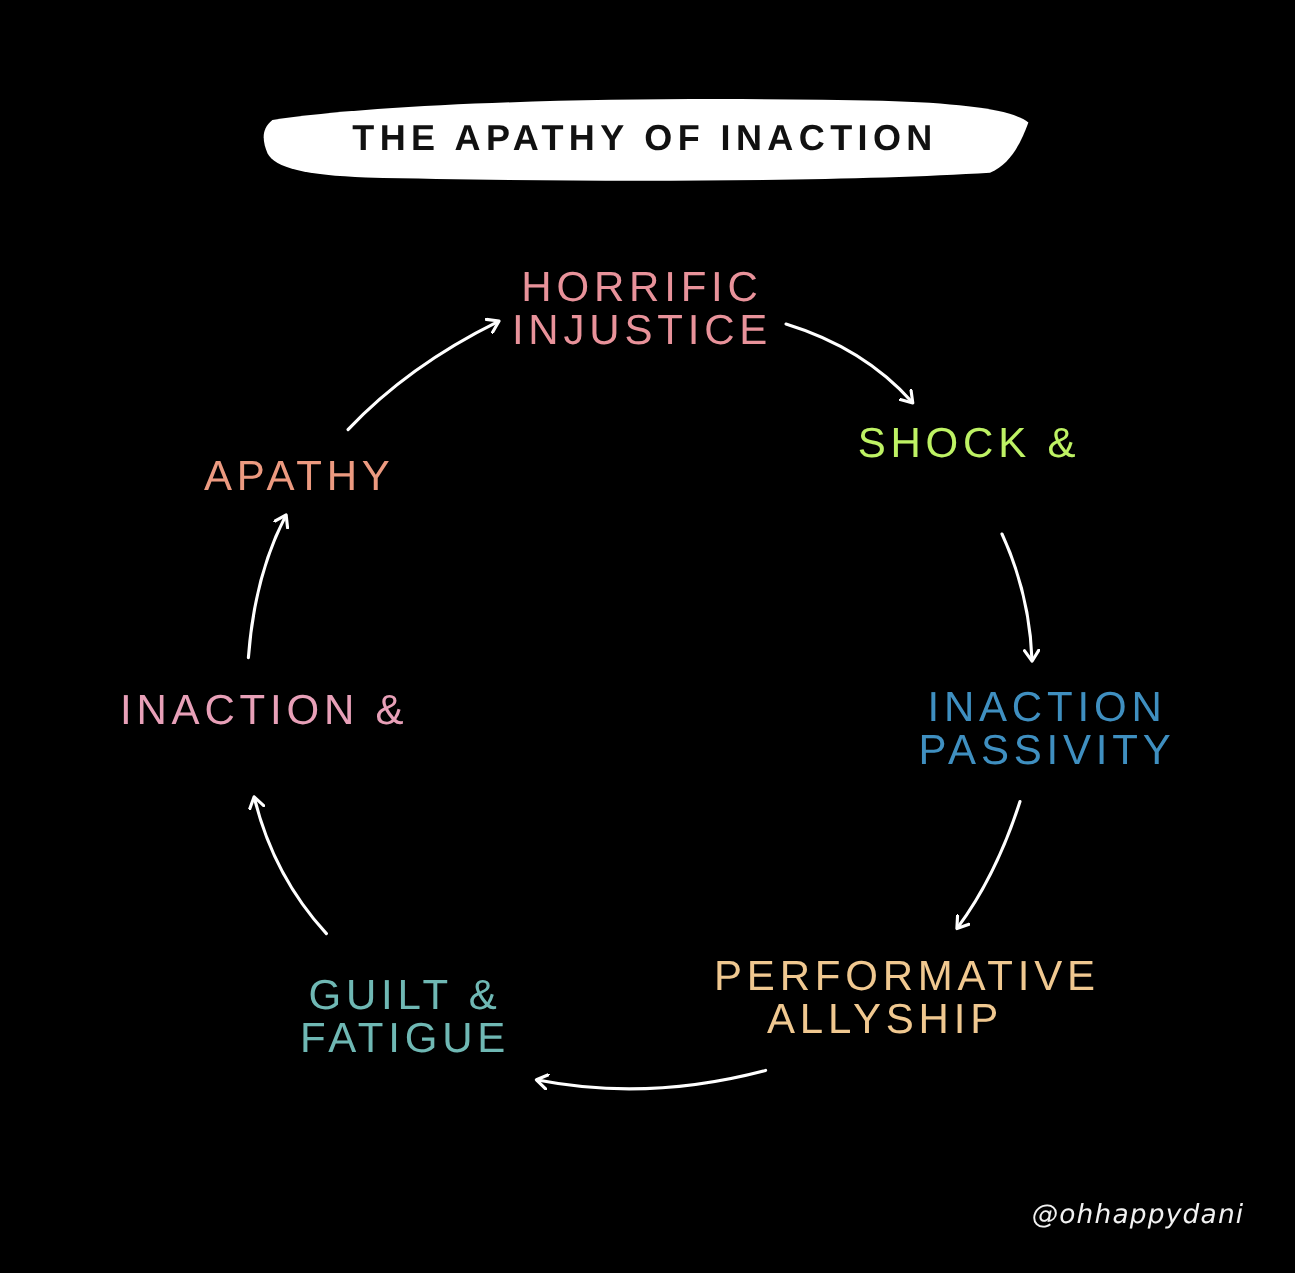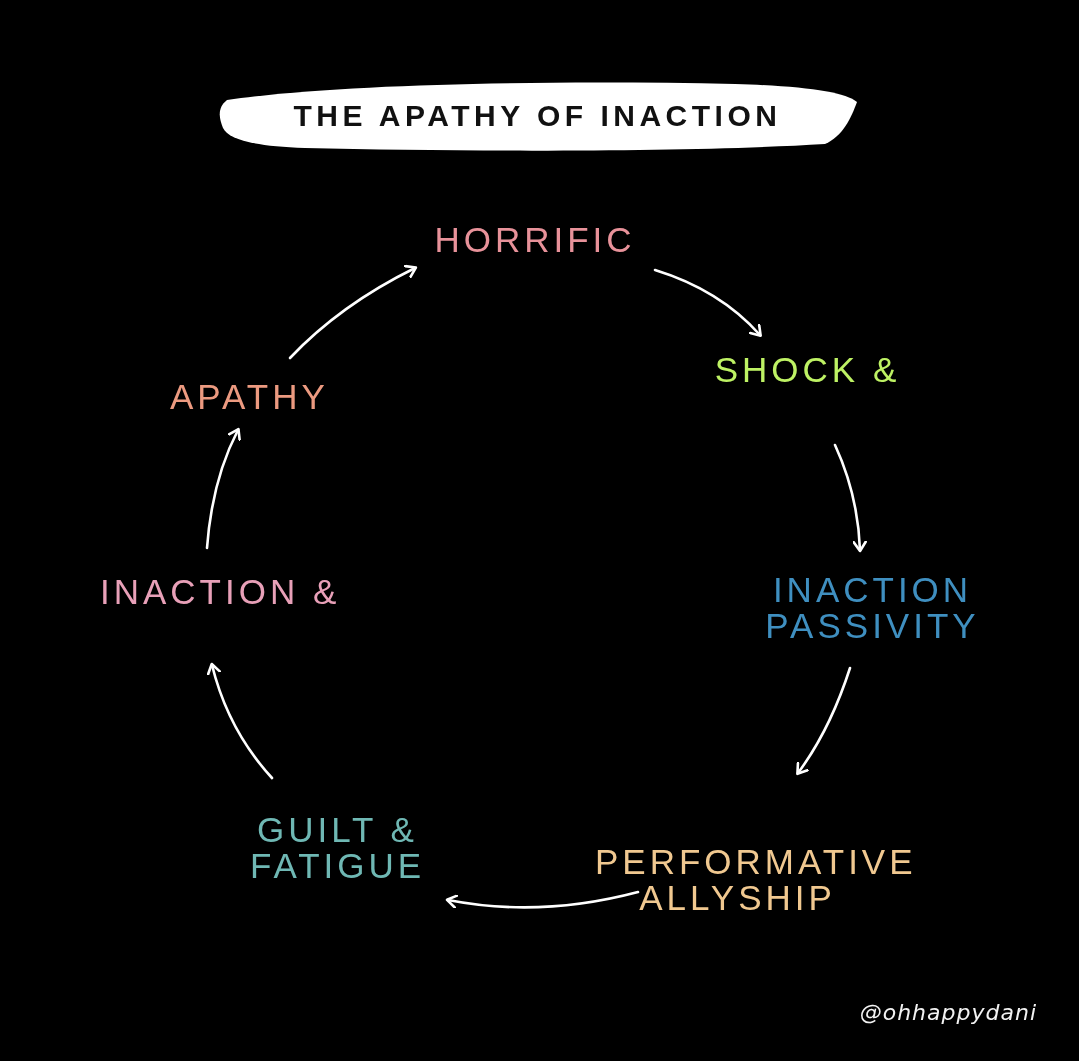--- a/index.html
+++ b/index.html
@@ -40,30 +40,31 @@
     <path d="M850 668 Q 830 730 798 773" marker-end="url(#ah)"></path>
     <path d="M638 892 Q 540 918 448 900" marker-end="url(#ah)"></path>
     <path d="M272 778 Q 228 730 212 665" marker-end="url(#ah)"></path>
     <path d="M207 548 Q 212 480 238 430" marker-end="url(#ah)"></path>
     <path d="M290 358 Q 340 305 415 268" marker-end="url(#ah)"></path>
   </g>
 </svg>
 
 <div class="node" style="left:425px; top:222px; width:220px;">
   <span class="c0" style="color: rgb(232, 146, 154);">HORRIFIC</span>
+  <span class="c0" style="color: rgb(232, 146, 154);">INJUSTICE</span>
 </div>
 <div class="node" style="left:690px; top:352px; width:235px;">
   <span class="c1" style="color: #bef264;">SHOCK &amp;</span>
 </div>
 <div class="node" style="left:760px; top:572px; width:225px;">
   <span class="c2" style="color: rgb(63, 143, 192);">INACTION</span>
   <span class="c2" style="color: rgb(63, 143, 192);">PASSIVITY</span>
 </div>
 <div class="node" style="left:595px; top:796px; width:285px;">
-  <span class="c3" style="color: rgb(240, 200, 144); margin-top: 48px;">PERFORMATIVE</span>
+  <span class="c3" style="color: rgb(240, 200, 144);">PERFORMATIVE</span>
   <span class="c3" style="color: rgb(240, 200, 144);">ALLYSHIP</span>
 </div>
 <div class="node" style="left:250px; top:812px; width:175px;">
   <span class="c4" style="color: rgb(111, 184, 180);">GUILT &amp;</span>
   <span class="c4" style="color: rgb(111, 184, 180);">FATIGUE</span>
 </div>
 <div class="node" style="left:100px; top:574px; width:240px;">
   <span class="c5" style="color: rgb(232, 160, 184);">INACTION &amp;</span>
 </div>
 <div class="node" style="left:170px; top:379px; width:150px;">

